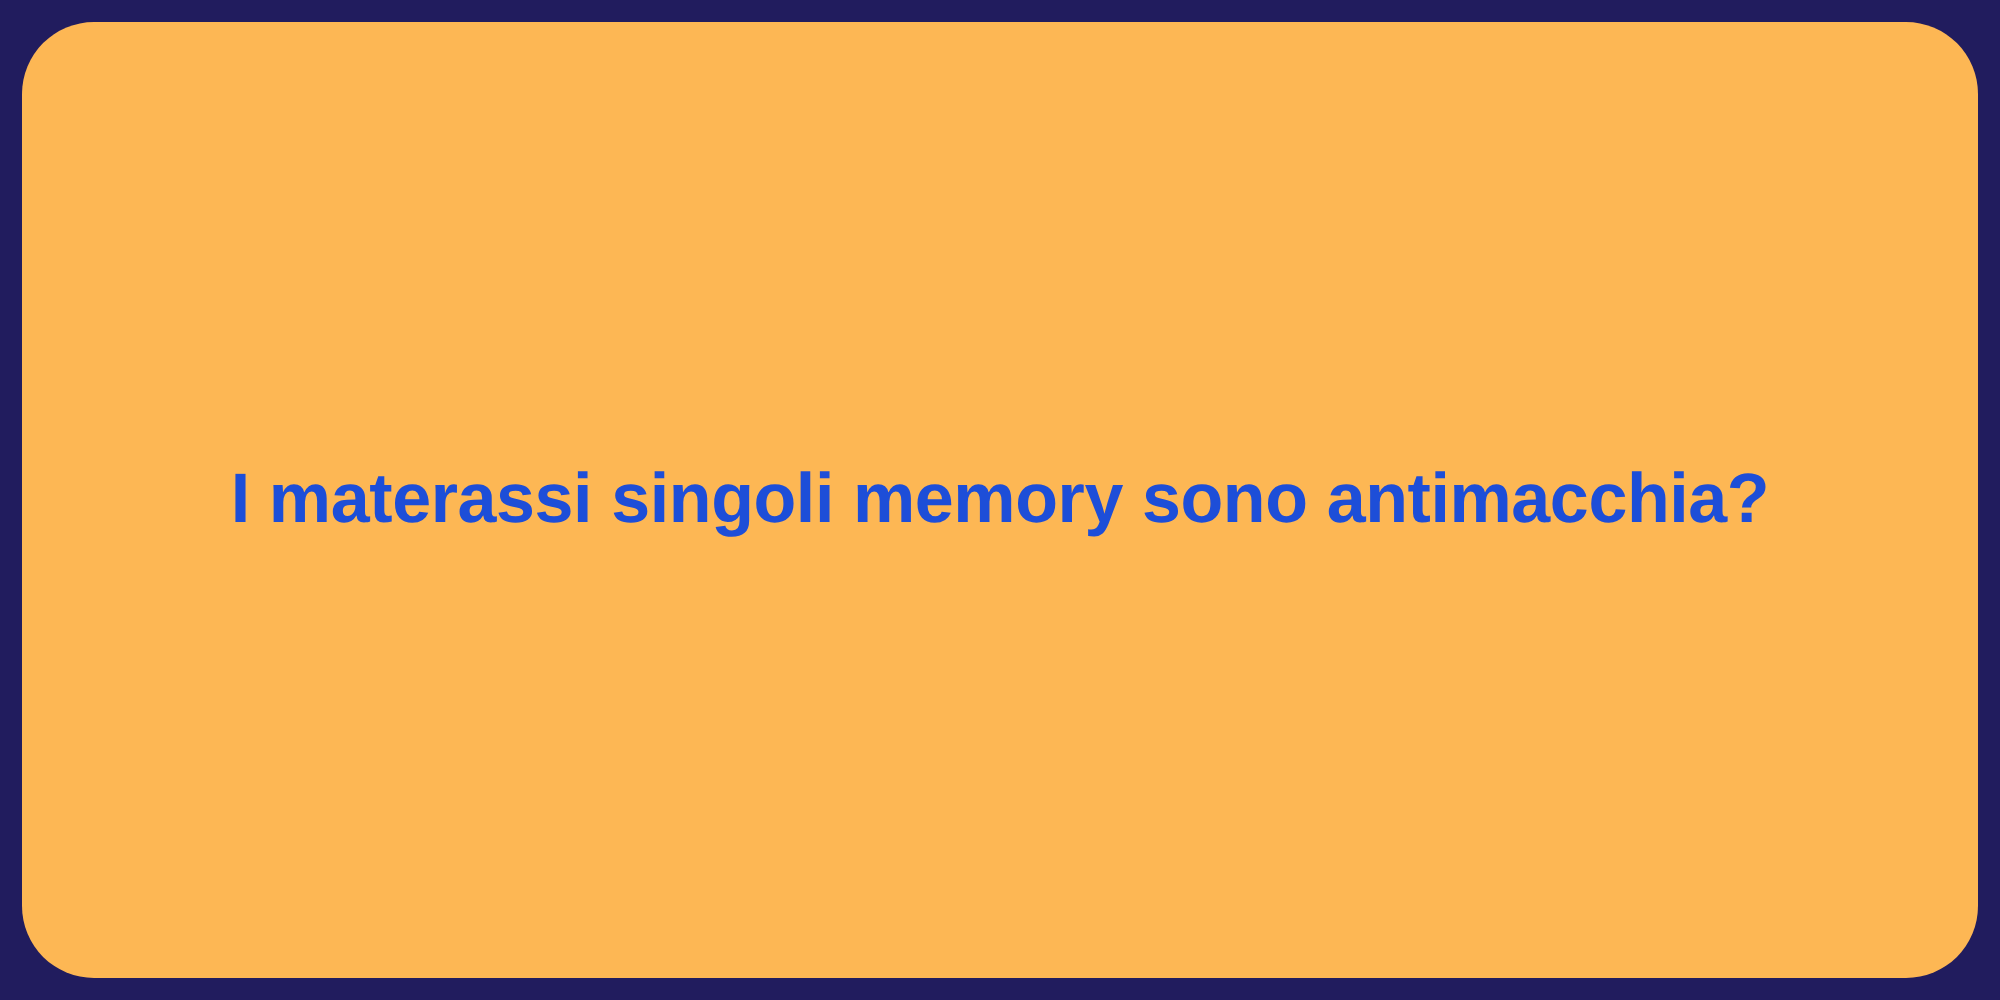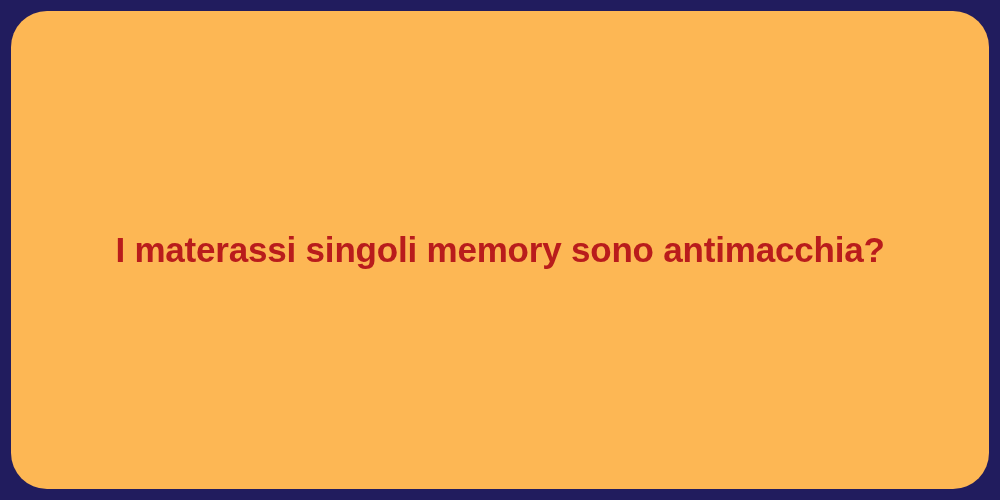--- a/index.html
+++ b/index.html
@@ -36,21 +36,21 @@
   }
 
   .headline {
     margin: 0;
     padding: 0 40px;
     font-family: "Liberation Sans", sans-serif;
     font-size: 35px;
     font-weight: bold;
     line-height: 1.25;
     letter-spacing: -0.2px;
-    color: #b91c1c;
+    color: #1d4ed8;
     text-align: left;
     white-space: nowrap;
   }
 </style>
 </head>
 <body>
 
 <div class="canvas">
   <div class="card">
     <h1 class="headline">I materassi singoli memory sono antimacchia?</h1>

